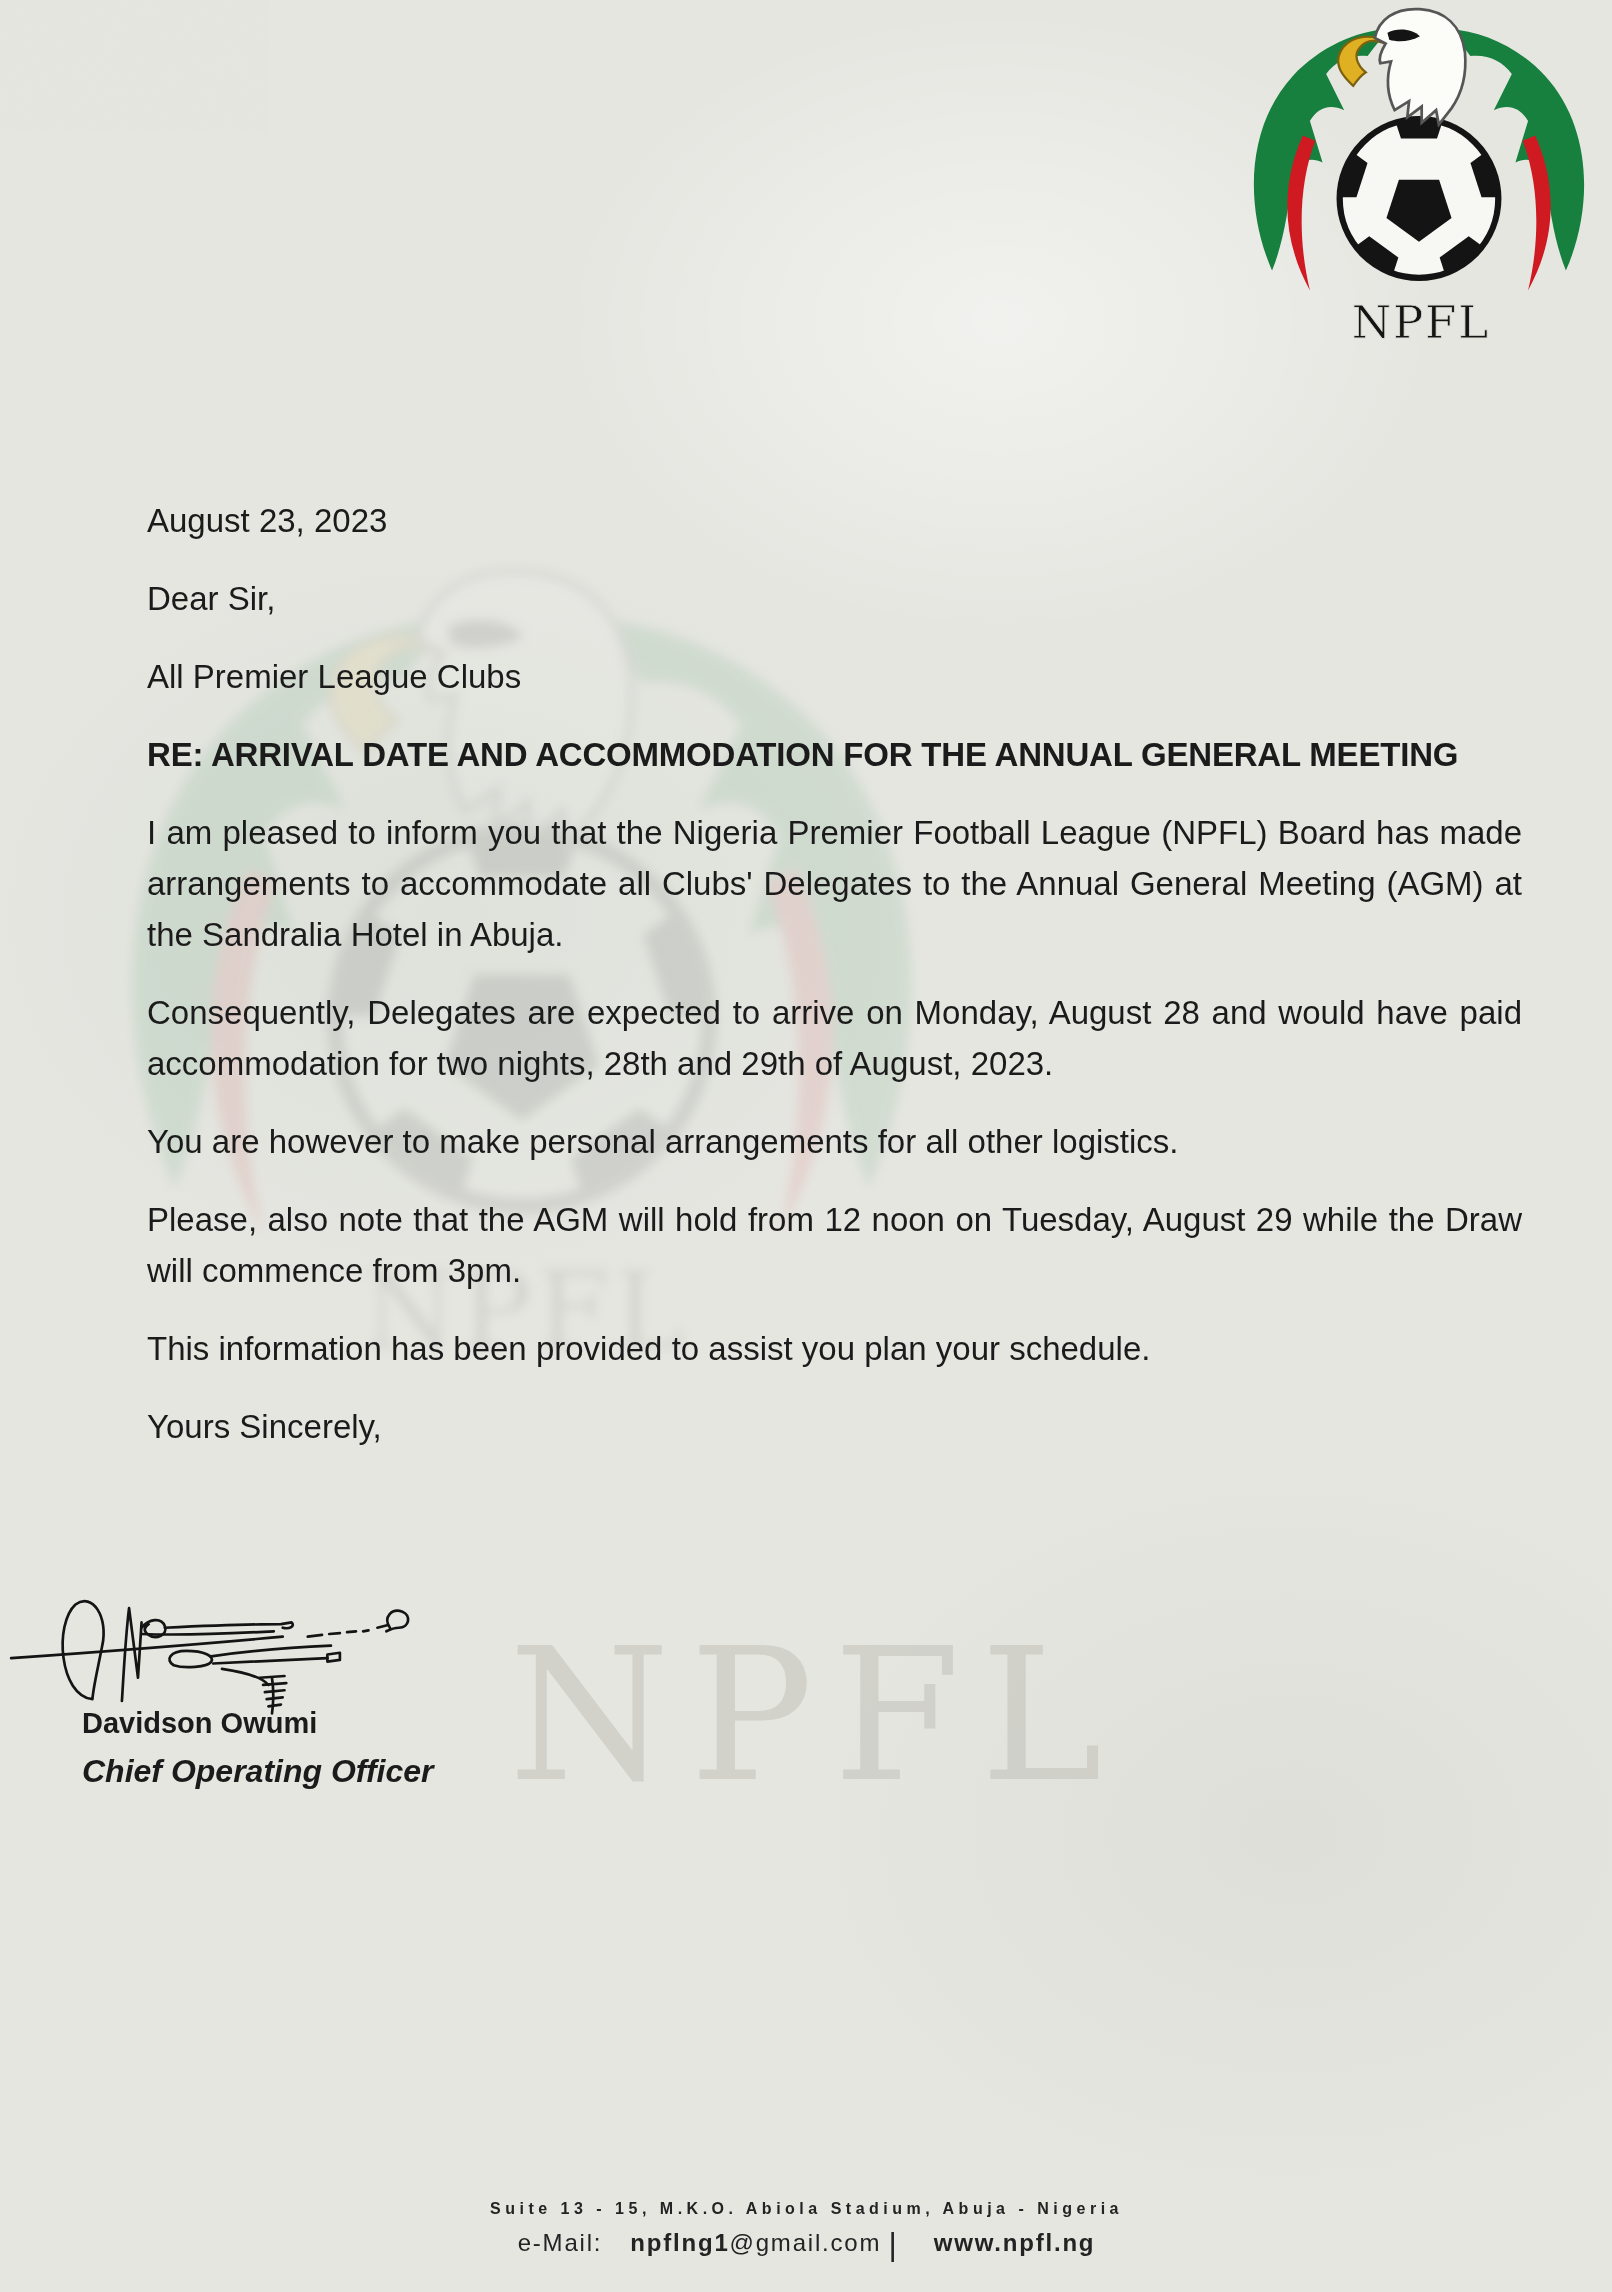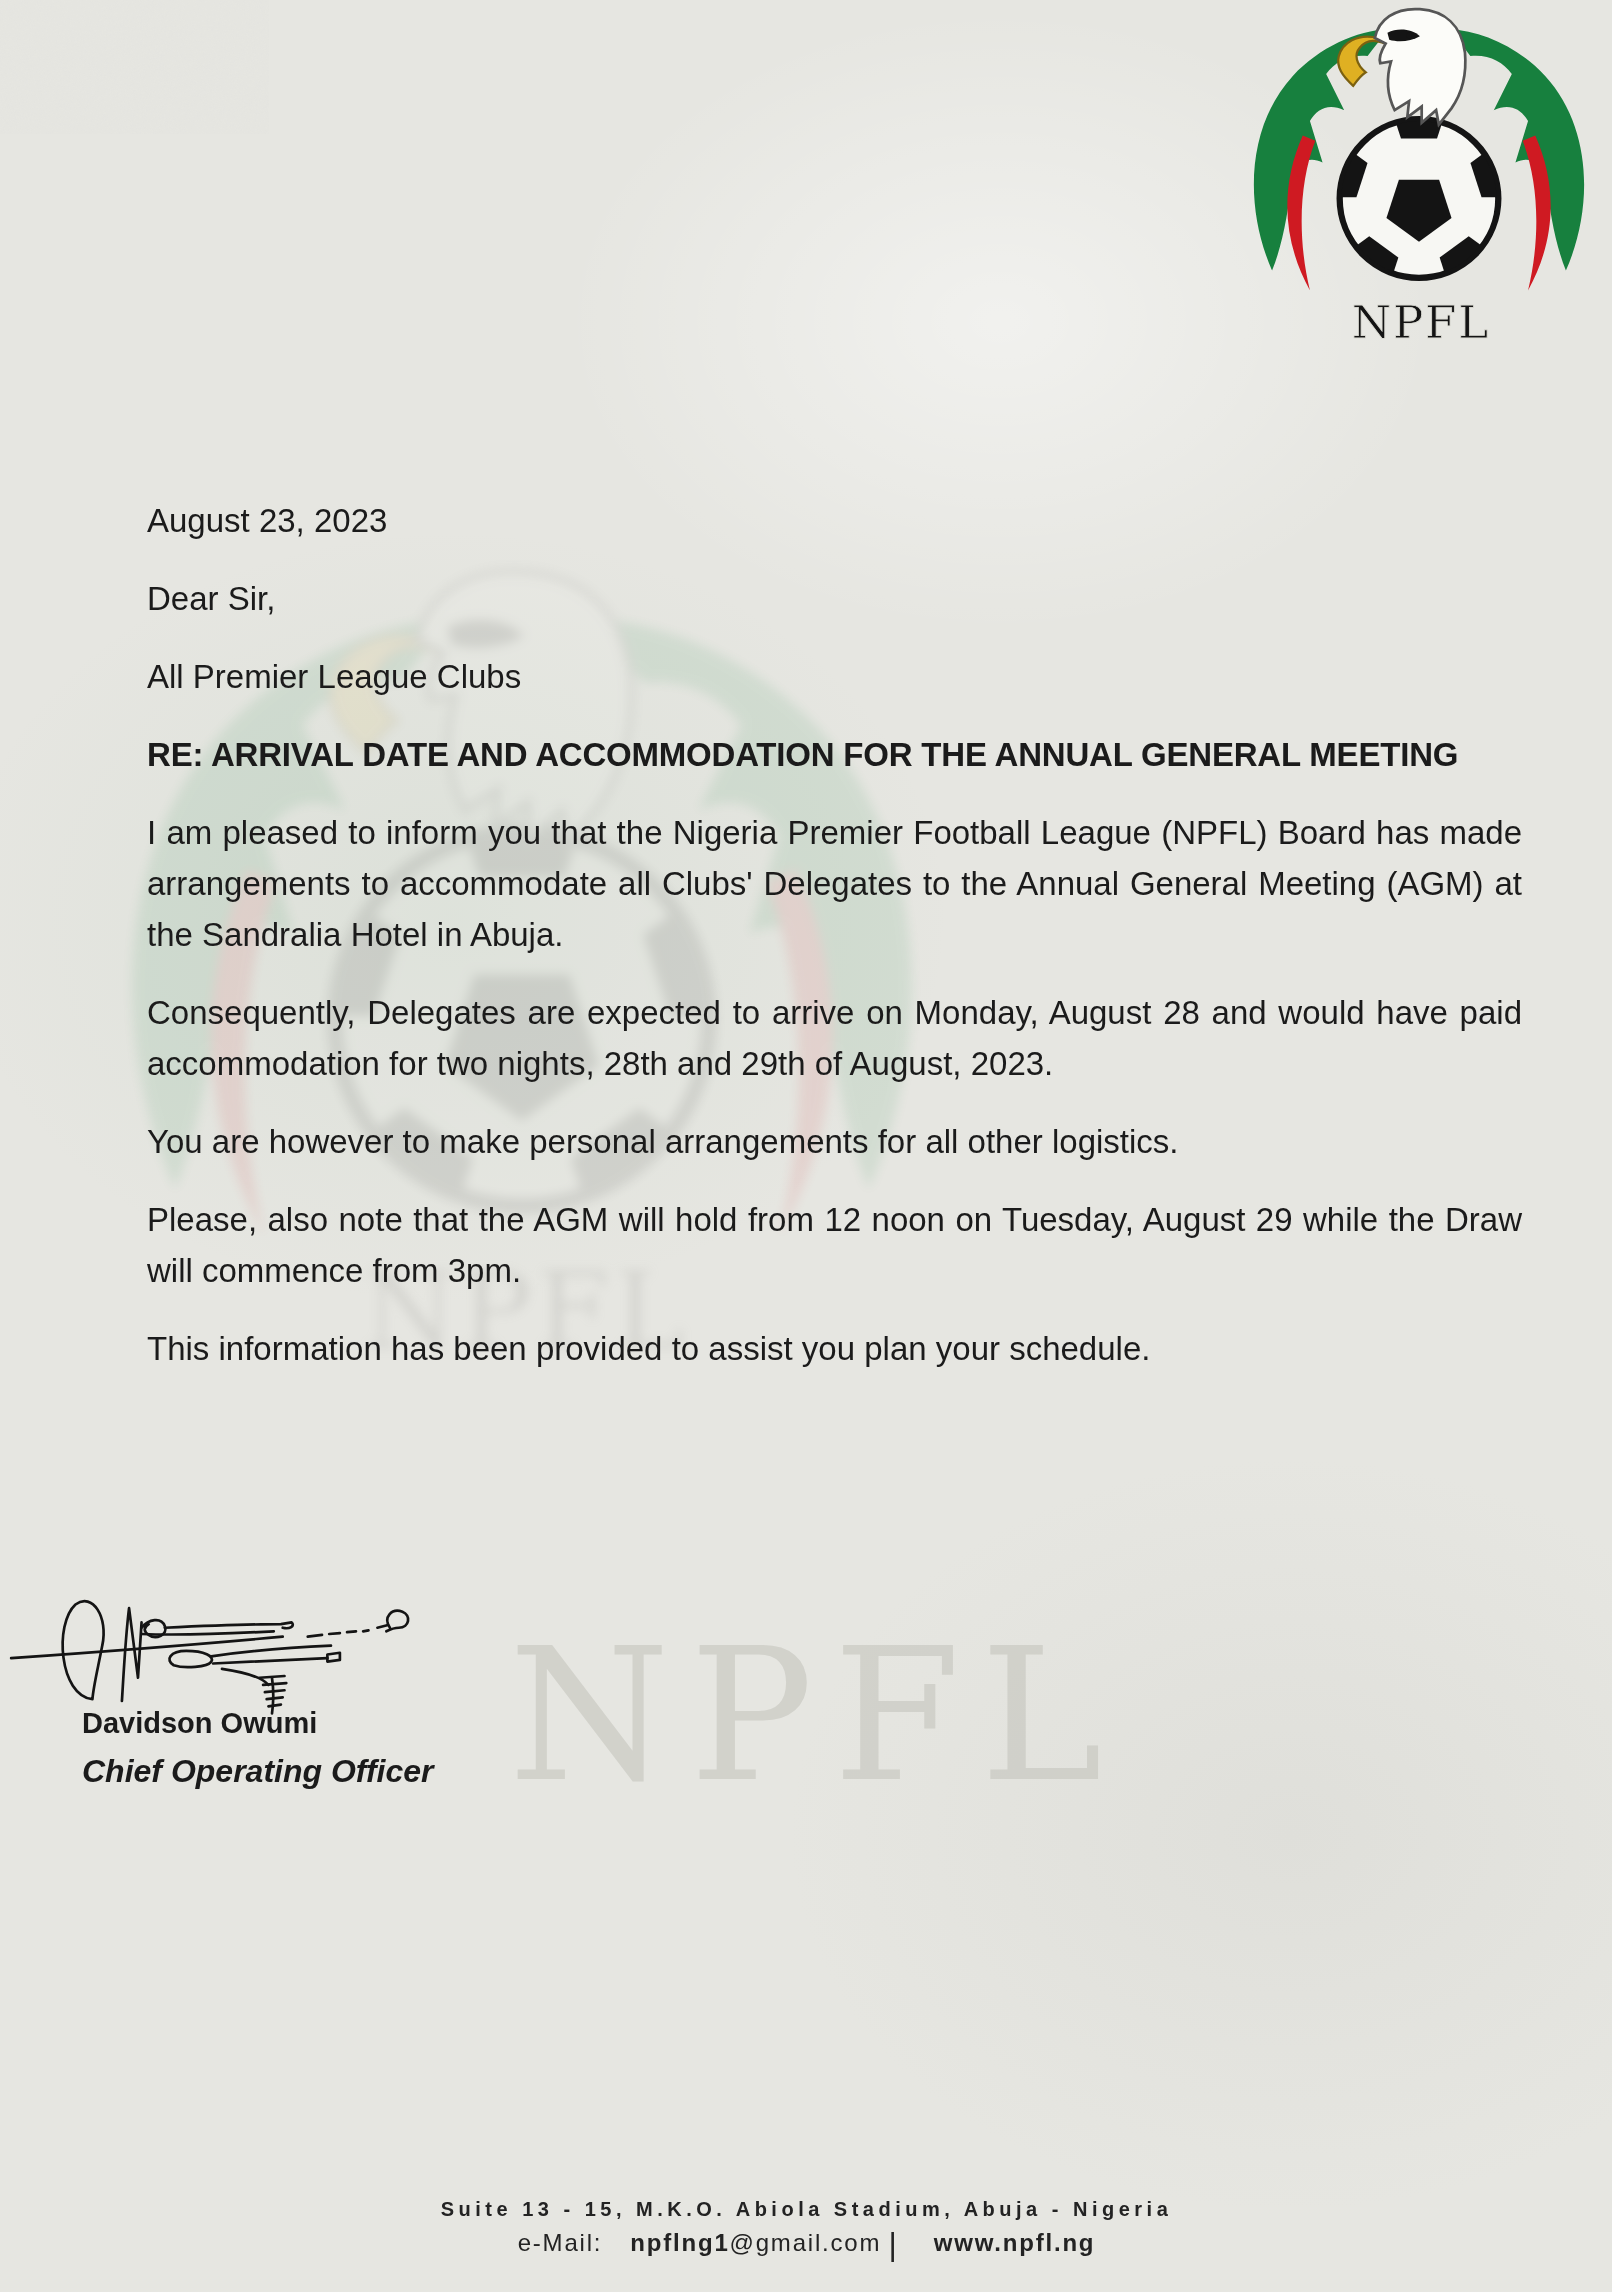--- a/index.html
+++ b/index.html
@@ -32,21 +32,21 @@
   .mt-lg{margin-top:103px !important;}
   .mt{margin-top:27px !important;}
   .bold{font-weight:700;}
   .subject{font-weight:700;font-size:34px;letter-spacing:-0.2px;}
   .just{text-align:justify;text-align-last:left;}
   .sig{position:absolute;left:7.2px;top:1592px;width:421px;height:134px;z-index:3;}
   .sig path{fill:none;stroke:#141414;stroke-width:3;stroke-linecap:round;stroke-linejoin:round;}
   .signatory-name{position:absolute;left:82px;top:1698px;z-index:3;font-size:29px;line-height:51px;font-weight:700;}
   .signatory-title{position:absolute;left:82px;top:1746px;z-index:3;font-size:32px;line-height:51px;font-weight:700;font-style:italic;}
   .footer{position:absolute;left:0;right:0;top:2192px;z-index:3;text-align:center;color:#232323;}
-  .footer .line1{font-size:20px;font-weight:700;letter-spacing:4.5px;line-height:34px;}
+  .footer .line1{font-size:16px;font-weight:700;letter-spacing:4.5px;line-height:34px;}
   .footer .line2{font-size:24px;letter-spacing:1.8px;line-height:34px;font-weight:400;}
   .footer .b{font-weight:700;margin-left:28px;}
   .footer .divider{font-weight:400;font-size:32px;vertical-align:-3.6px;margin:0 7.2px;}
   .logo-npfl-text{font-family:"DejaVu Serif", serif;font-size:50px;letter-spacing:2px;}
 </style>
 </head>
 <body>
 
 <div class="page">
 
@@ -108,20 +108,21 @@
   <div class="content">
     <p>August 23, 2023</p>
     <p class="mt">Dear Sir,</p>
     <p class="mt">All Premier League Clubs</p>
     <p class="subject mt">RE: ARRIVAL DATE AND ACCOMMODATION FOR THE ANNUAL GENERAL MEETING</p>
     <p class="just mt">I am pleased to inform you that the Nigeria Premier Football League (NPFL) Board has made arrangements to accommodate all Clubs' Delegates to the Annual General Meeting (AGM) at the Sandralia Hotel in Abuja.</p>
     <p class="just mt">Consequently, Delegates are expected to arrive on Monday, August 28 and would have paid accommodation for two nights, 28th and 29th of August, 2023.</p>
     <p class="mt">You are however to make personal arrangements for all other logistics.</p>
     <p class="just mt">Please, also note that the AGM will hold from 12 noon on Tuesday, August 29 while the Draw will commence from 3pm.</p>
     <p class="mt">This information has been provided to assist you plan your schedule.</p>
+    <p class="mt">Yours Sincerely,</p>
   </div>
 
   <svg class="sig" viewBox="0 0 470 150">
     <path d="M4 74 C90 68 220 58 308 50"></path>
     <path d="M95 120 C58 116 52 36 76 14 C95 0 113 28 106 60 C101 86 96 106 95 120"></path>
     <path d="M128 122 C130 90 132 50 136 18 L146 96 L150 34"></path>
     <path d="M150 40 C158 30 172 28 176 38 C180 48 166 54 158 48 C152 44 152 40 158 36"></path>
     <path d="M176 40 C220 38 270 36 306 36 L318 34 C322 38 316 42 308 40"></path>
     <path d="M150 47 C200 49 260 46 298 44"></path>
     <path d="M186 82 C176 76 182 66 200 66 C220 66 232 72 228 78 C224 84 198 86 186 82 Z"></path>

